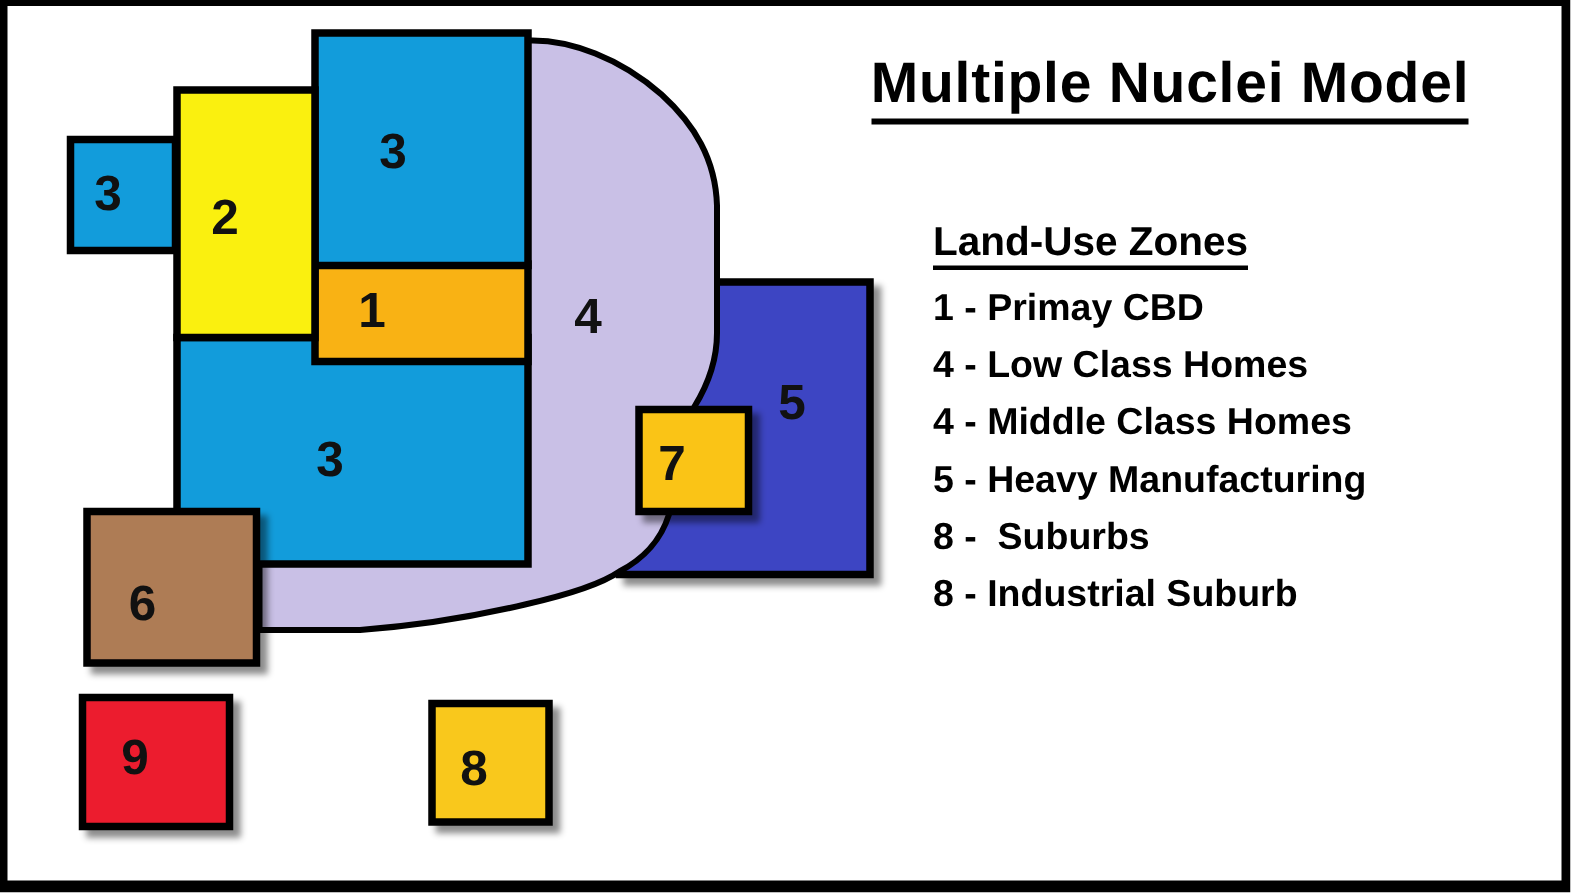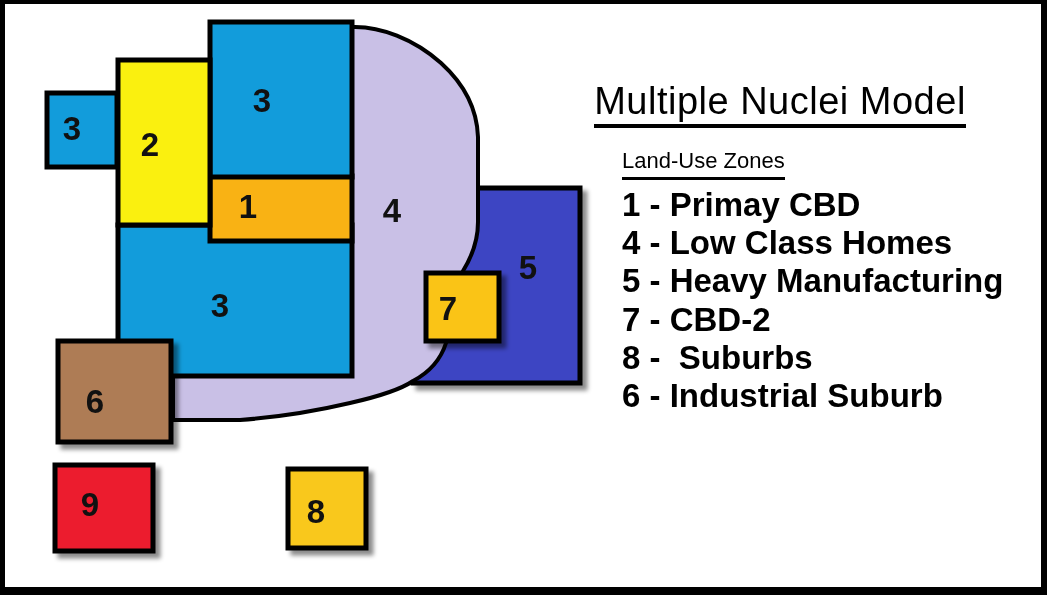--- a/index.html
+++ b/index.html
@@ -19,33 +19,32 @@
     font-family:"Liberation Sans", sans-serif;
     font-weight:bold;font-size:33px;fill:#111;
     text-anchor:middle;
   }
   .title{
     position:absolute;left:555px;top:34px;width:450px;
     text-align:center;
   }
   .title span{
     display:inline-block;
-    font-size:38px;font-weight:normal;color:#000;line-height:44px;
+    font-size:38px;font-weight:bold;color:#000;line-height:44px;
     border-bottom:4px solid #000;padding-bottom:1px;
     letter-spacing:0.5px;
-    margin-top:45px;
   }
   .legend{position:absolute;left:622px;top:146px;color:#000;}
   .legend-heading span{
-    display:inline-block;font-size:22px;font-weight:normal;line-height:30px;
+    display:inline-block;font-size:27px;font-weight:bold;line-height:30px;
     border-bottom:3px solid #000;padding-bottom:1px;
   }
   .legend-items{margin-top:6px;}
   .legend-item{
-    font-size:33px;font-weight:bold;line-height:38.2px;
+    font-size:25px;font-weight:bold;line-height:38.2px;
     white-space:pre;
   }
 </style>
 </head>
 <body>
 
 <div class="frame"></div>
 
 <svg class="diagram" width="600" height="595" viewBox="0 0 600 595">
   <defs>
@@ -102,18 +101,18 @@
   <span>Multiple Nuclei Model</span>
 </div>
 
 <div class="legend">
   <div class="legend-heading">
     <span>Land-Use Zones</span>
   </div>
   <div class="legend-items">
     <div class="legend-item">1 - Primay CBD</div>
     <div class="legend-item">4 - Low Class Homes</div>
+    <div class="legend-item">4 - Middle Class Homes</div>
     <div class="legend-item">5 - Heavy Manufacturing</div>
-    <div class="legend-item">7 - CBD-2</div>
     <div class="legend-item">8 -  Suburbs</div>
-    <div class="legend-item">6 - Industrial Suburb</div>
+    <div class="legend-item">8 - Industrial Suburb</div>
   </div>
 </div>
 
 </body></html>

